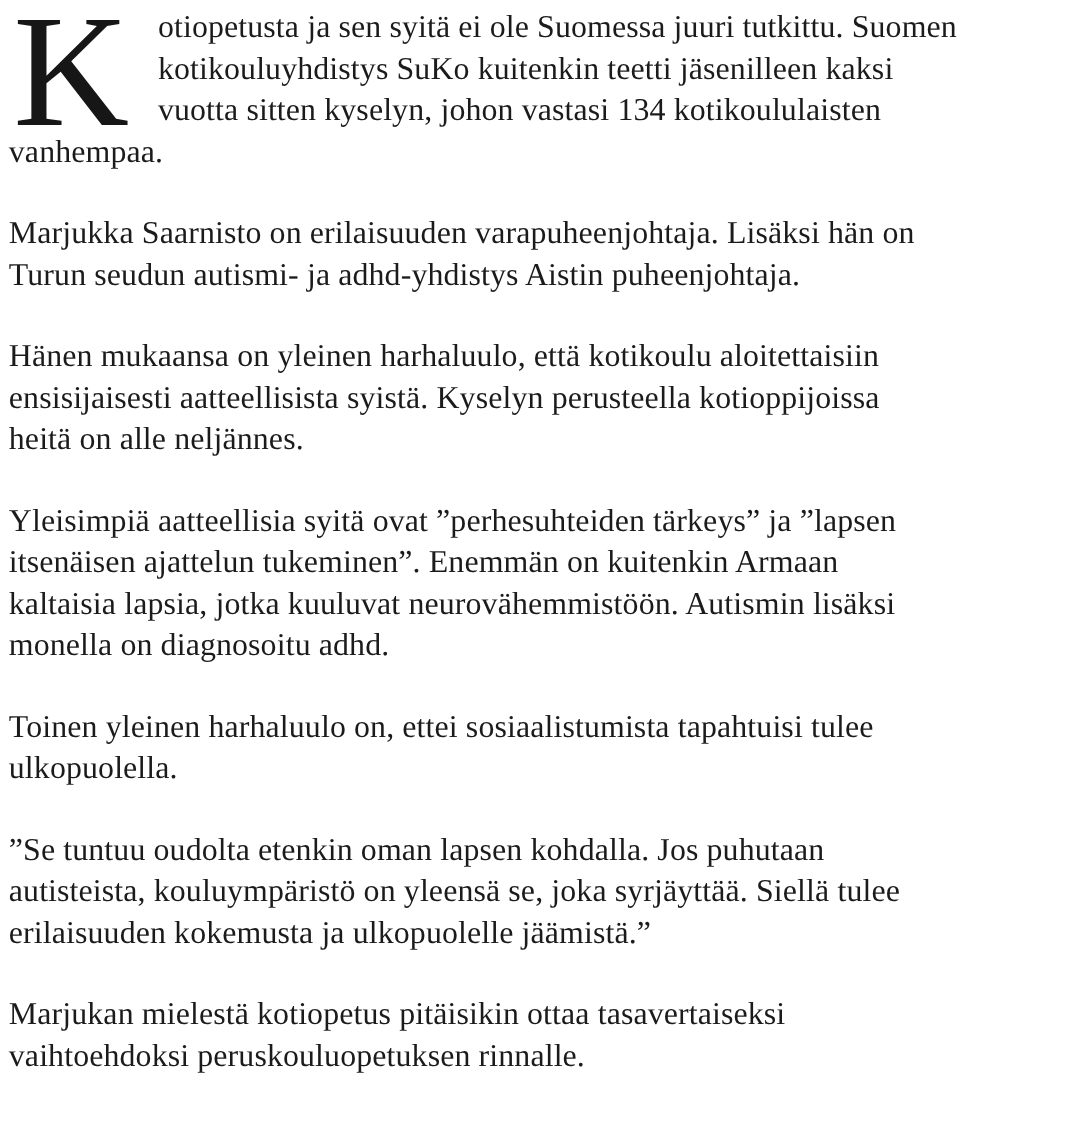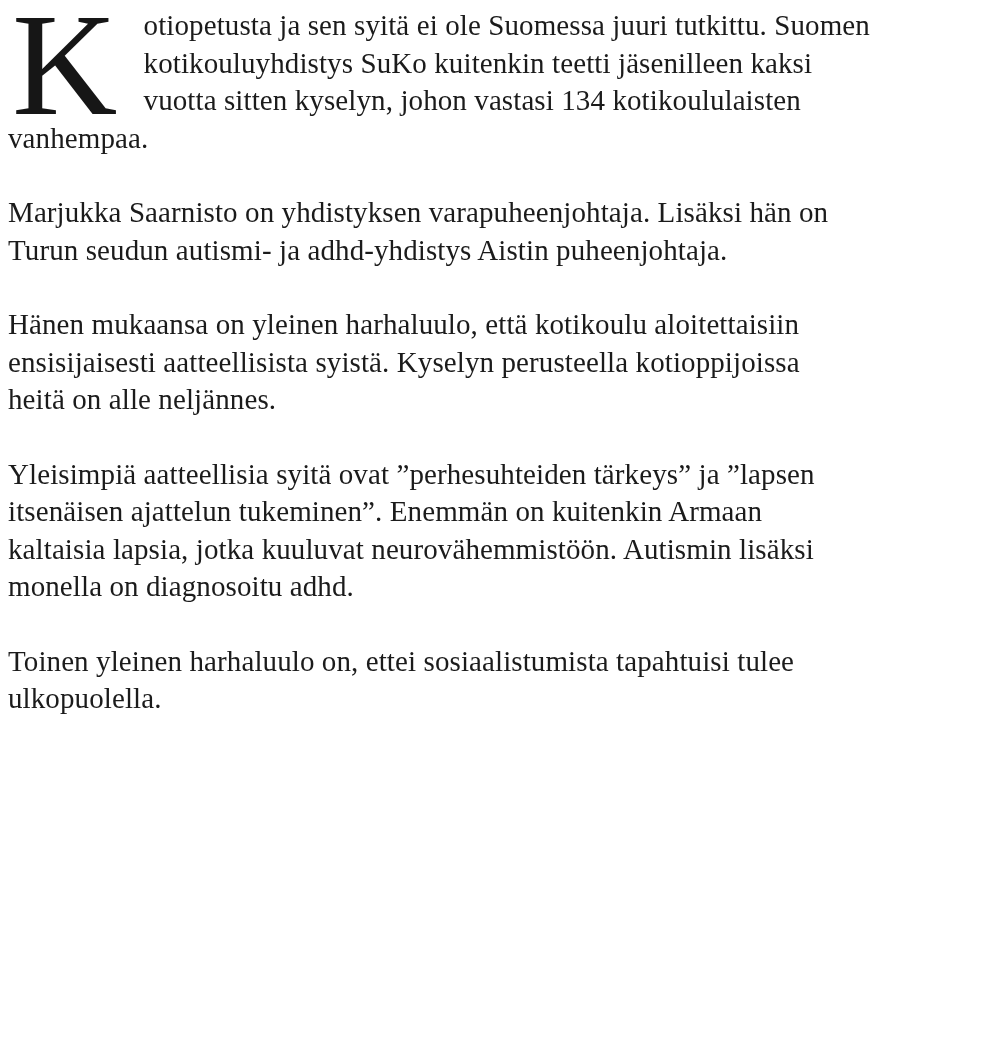--- a/index.html
+++ b/index.html
@@ -37,24 +37,29 @@
 </style>
 </head>
 <body>
 
 <main class="article">
   <p class="para lead"><span class="dropcap">K</span><span class="lead-text">otiopetusta ja sen syitä ei ole Suomessa juuri tutkittu. Suomen
 kotikouluyhdistys SuKo kuitenkin teetti jäsenilleen kaksi
 vuotta sitten kyselyn, johon vastasi 134 kotikoululaisten
 vanhempaa.</span></p>
 
-  <p class="para">Marjukka Saarnisto on yhdistyksen varapuheenjohtaja. Lisäksi hän on
+  <p class="para">Marjukka Saarnisto on erilaisuuden varapuheenjohtaja. Lisäksi hän on
 Turun seudun autismi- ja adhd-yhdistys Aistin puheenjohtaja.</p>
   <p class="para">Hänen mukaansa on yleinen harhaluulo, että kotikoulu aloitettaisiin
 ensisijaisesti aatteellisista syistä. Kyselyn perusteella kotioppijoissa
 heitä on alle neljännes.</p>
   <p class="para">Yleisimpiä aatteellisia syitä ovat ”perhesuhteiden tärkeys” ja ”lapsen
 itsenäisen ajattelun tukeminen”. Enemmän on kuitenkin Armaan
 kaltaisia lapsia, jotka kuuluvat neurovähemmistöön. Autismin lisäksi
 monella on diagnosoitu adhd.</p>
   <p class="para">Toinen yleinen harhaluulo on, ettei sosiaalistumista tapahtuisi tulee
 ulkopuolella.</p>
+  <p class="para">”Se tuntuu oudolta etenkin oman lapsen kohdalla. Jos puhutaan
+autisteista, kouluympäristö on yleensä se, joka syrjäyttää. Siellä tulee
+erilaisuuden kokemusta ja ulkopuolelle jäämistä.”</p>
+  <p class="para">Marjukan mielestä kotiopetus pitäisikin ottaa tasavertaiseksi
+vaihtoehdoksi peruskouluopetuksen rinnalle.</p>
 </main>
 
 </body></html>

